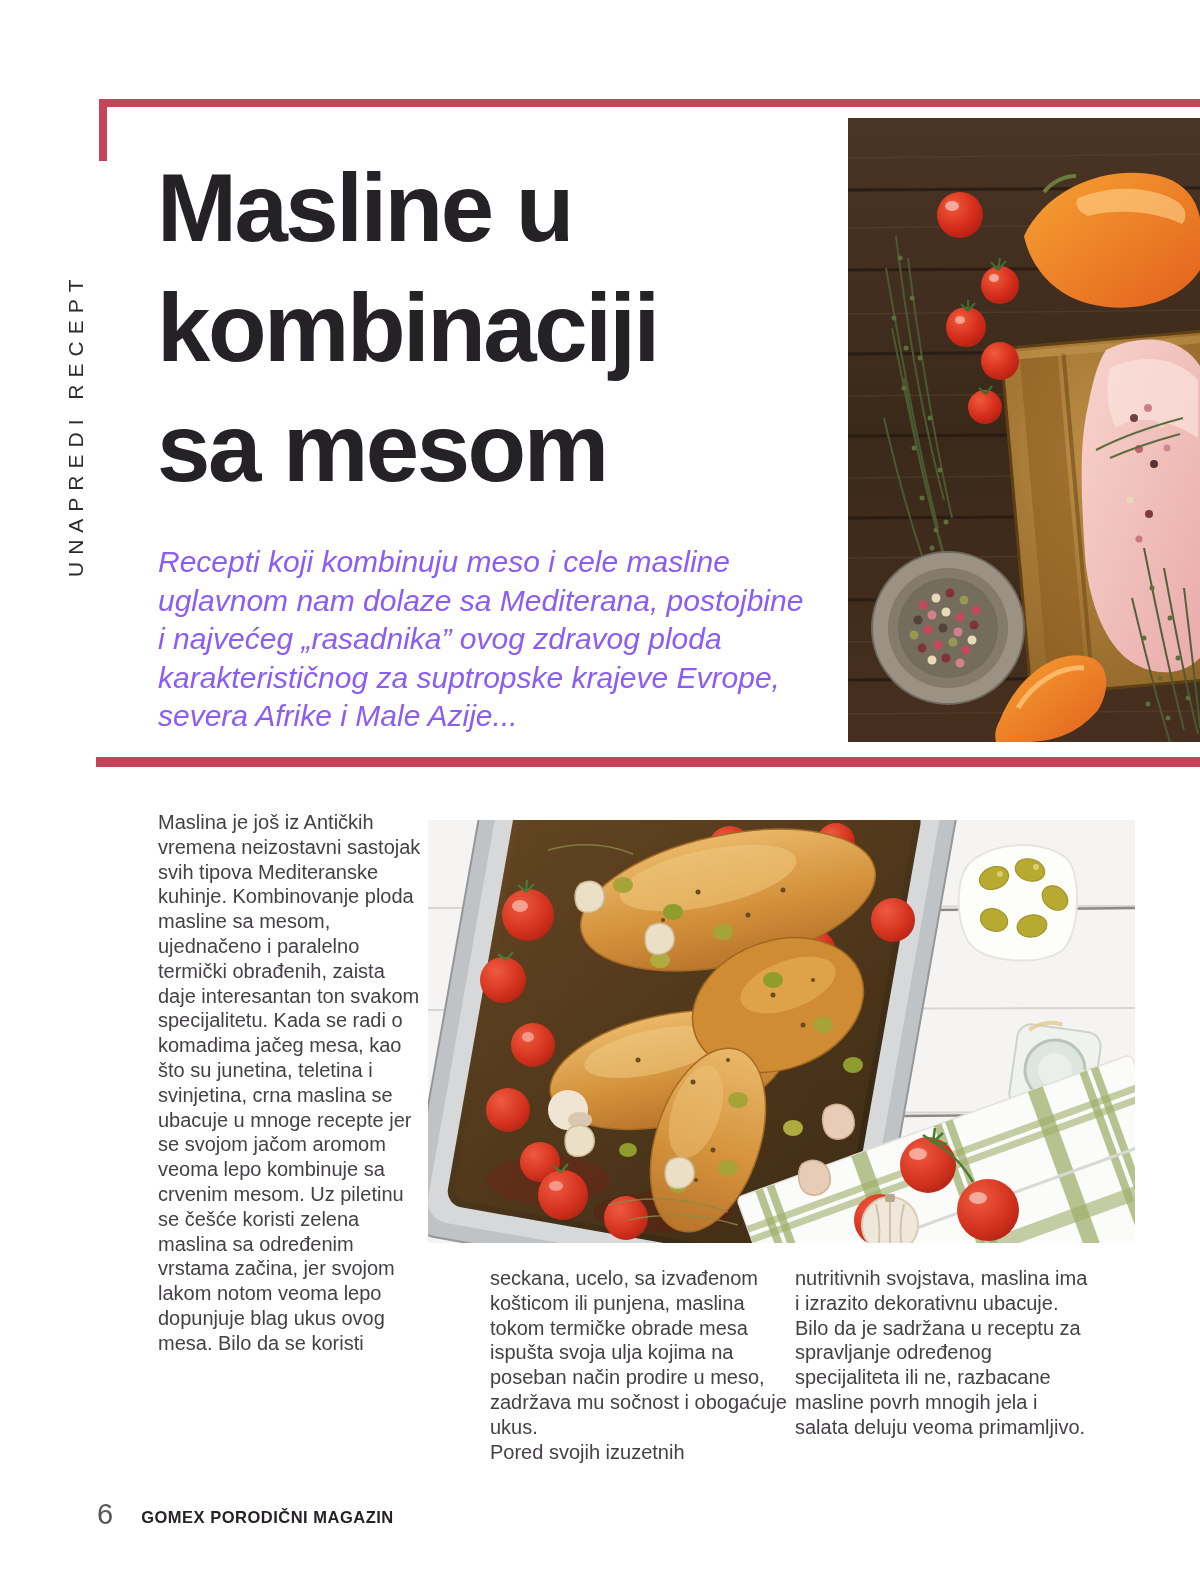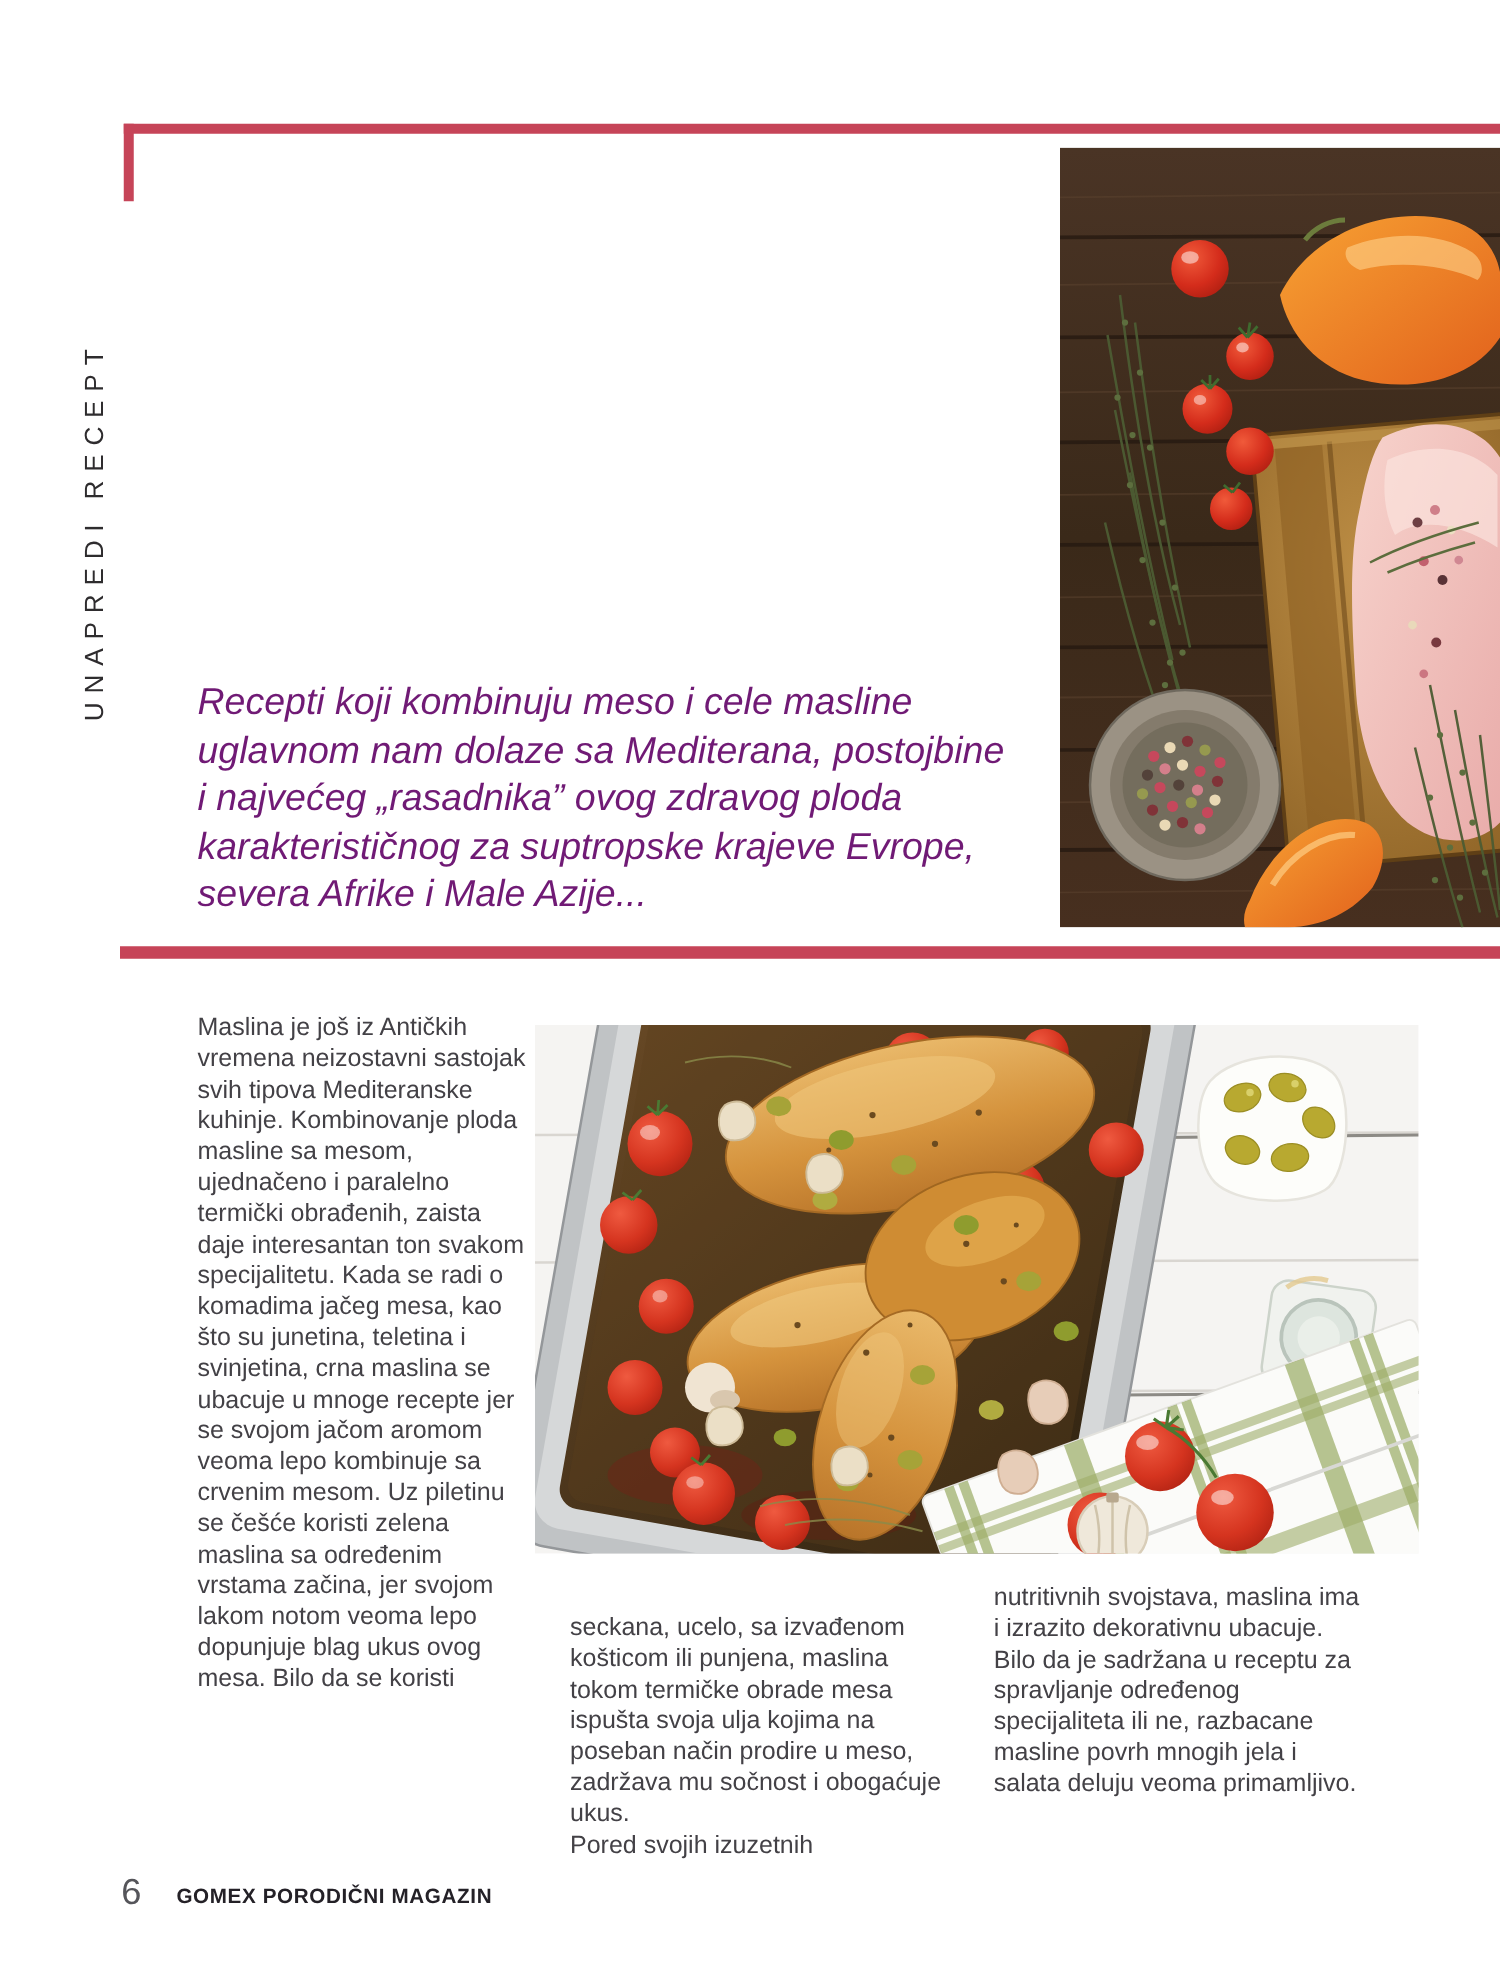--- a/index.html
+++ b/index.html
@@ -9,44 +9,47 @@
   .bar-top-h{left:99px;top:99px;width:1101px;height:8px;}
   .bar-top-v{left:99px;top:99px;width:8px;height:62px;}
   .bar-divider{left:96px;top:757px;width:1104px;height:10px;}
   .kicker{position:absolute;left:64px;top:577px;width:412px;
           transform:rotate(-90deg);transform-origin:0 0;
           font-size:21px;letter-spacing:7px;color:#2e2c2e;white-space:nowrap;}
   .title{position:absolute;left:157px;top:148px;margin:0;width:700px;
          font-size:96px;line-height:120px;font-weight:800;letter-spacing:-2.5px;
          color:#242127;white-space:pre-line;}
   .intro{position:absolute;left:158px;top:543px;width:700px;
-         font-style:italic;font-size:30px;line-height:38.5px;color:#701a75;
+         font-style:italic;font-size:30px;line-height:38.5px;color:#8b5cf6;
          white-space:pre-line;}
   .col{position:absolute;font-size:20px;line-height:24.8px;color:#434146;white-space:pre-line;}
   .col1{left:158px;top:810px;width:266px;}
-  .col2{left:456px;top:1266px;width:305px;margin-top:24px;}
+  .col2{left:490px;top:1266px;width:305px;}
   .col3{left:795px;top:1266px;width:300px;}
   .photo{position:absolute;overflow:hidden;}
   .photo1{left:848px;top:118px;width:352px;height:624px;}
   .photo2{left:428px;top:820px;width:707px;height:423px;}
   .footer{position:absolute;left:97px;top:1498px;display:flex;align-items:center;}
   .page-num{font-size:29px;color:#55555a;font-weight:400;}
   .mag-name{margin-left:28px;font-size:16.5px;font-weight:700;letter-spacing:.5px;
             color:#242127;padding-top:6px;}
 </style>
 </head>
 <body>
 
 <div class="page">
 
   <div class="bar bar-top-h"></div>
   <div class="bar bar-top-v"></div>
 
   <div class="kicker">UNAPREDI RECEPT</div>
 
+  <h1 class="title">Masline u
+kombinaciji
+sa mesom</h1>
 
   <div class="intro">Recepti koji kombinuju meso i cele masline
 uglavnom nam dolaze sa Mediterana, postojbine
 i najvećeg „rasadnika” ovog zdravog ploda
 karakterističnog za suptropske krajeve Evrope,
 severa Afrike i Male Azije...</div>
 
   <div class="photo photo1">
     <svg width="352" height="624" viewBox="0 0 352 624">
       <defs>

